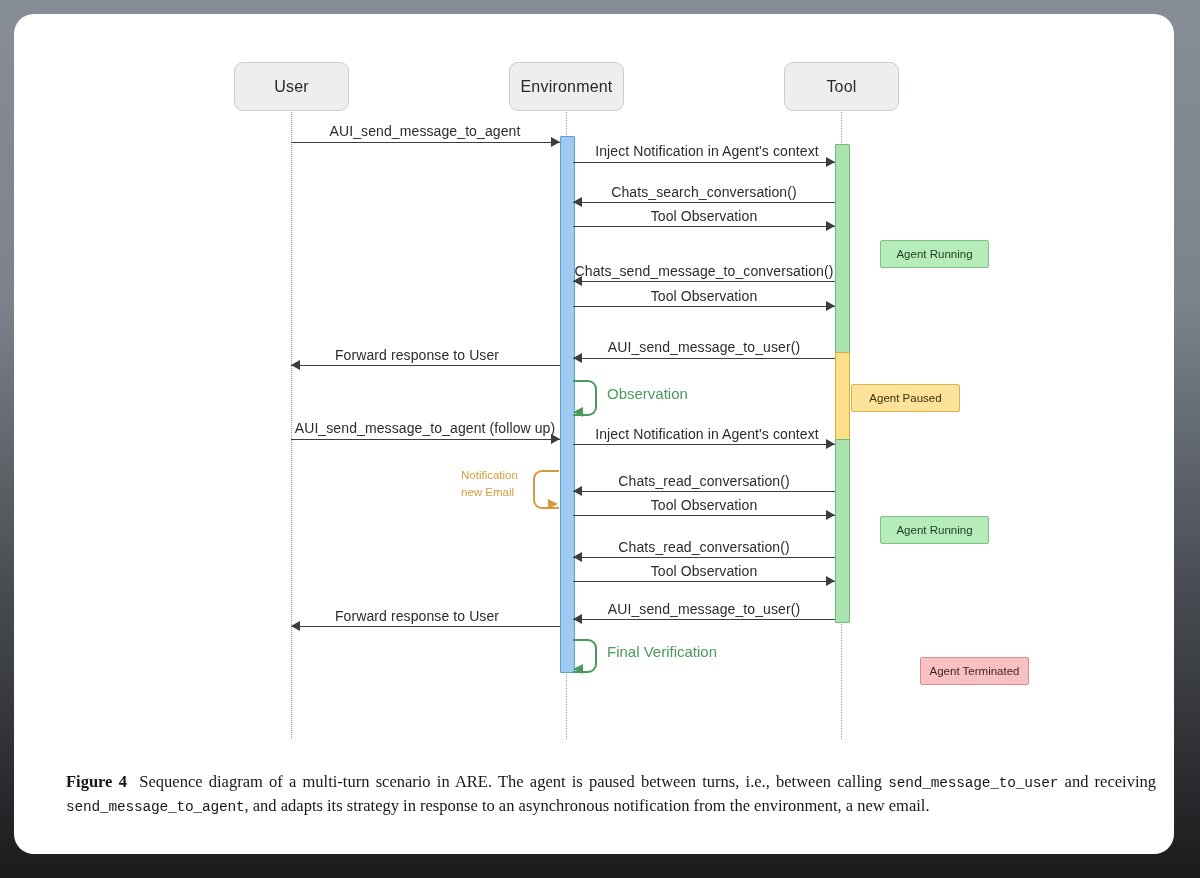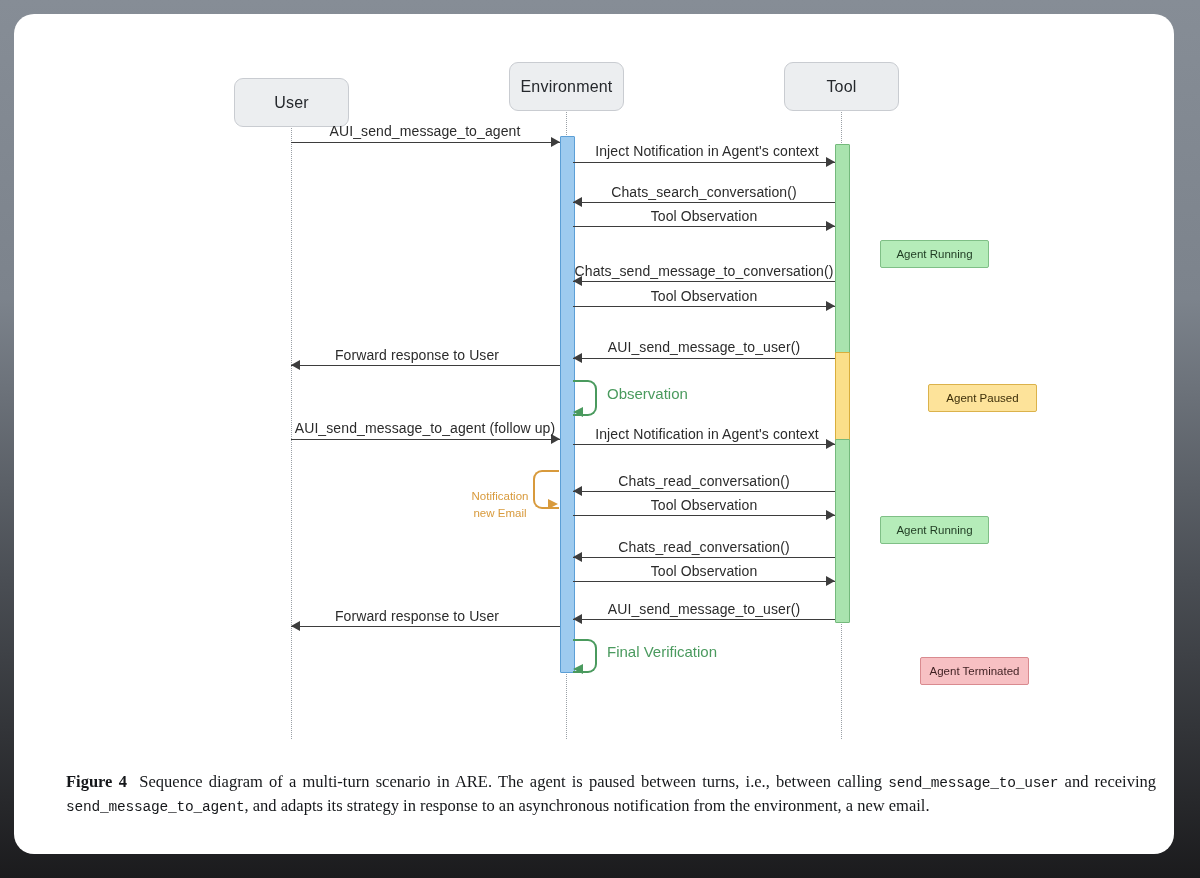--- a/index.html
+++ b/index.html
@@ -77,21 +77,21 @@
 </head>
 <body>
 
 <div class="page">
  <div class="figure">
 
   <div class="lifeline" style="left:277px;top:95px;height:630px;"></div>
   <div class="lifeline" style="left:552px;top:95px;height:630px;"></div>
   <div class="lifeline" style="left:827px;top:95px;height:630px;"></div>
 
-  <div class="actor" style="left:220px;top:48px;margin-top:16px;">
+  <div class="actor" style="left:220px;top:48px;">
     <span>User</span>
   </div>
   <div class="actor" style="left:495px;top:48px;">
     <span>Environment</span>
   </div>
   <div class="actor" style="left:770px;top:48px;">
     <span>Tool</span>
   </div>
 
   <div class="act env" style="left:546px;top:122px;height:535px;"></div>
@@ -162,33 +162,33 @@
   <div class="msg" style="left:277px;top:612px;width:269px;"></div>
   <div class="arrowhead left" style="left:277px;top:607px;"></div>
   <div class="msglabel" style="left:403px;top:594px;">Forward response to User</div>
 
   <div class="loop" style="left:559px;top:366px;width:22px;height:32px;"></div>
   <div class="loopArrow green" style="left:559px;top:393px;"></div>
   <div class="looplabel" style="left:593px;top:371px;">Observation</div>
 
   <div class="loop left" style="left:519px;top:456px;width:24px;height:35px;"></div>
   <div class="loopArrow orange" style="left:534px;top:485px;"></div>
-  <div class="notelabel" style="left:447px;top:474px;text-align:center;">
+  <div class="notelabel" style="left:447px;top:453px;">
     <span>Notification</span><br>
     <span>new Email</span>
   </div>
 
   <div class="loop" style="left:559px;top:625px;width:22px;height:30px;"></div>
   <div class="loopArrow green" style="left:559px;top:650px;"></div>
   <div class="looplabel" style="left:593px;top:629px;">Final Verification</div>
 
   <div class="note running" style="left:866px;top:226px;">
     <span>Agent Running</span>
   </div>
-  <div class="note paused" style="left:914px;top:370px;">
+  <div class="note paused" style="left:837px;top:370px;">
     <span>Agent Paused</span>
   </div>
   <div class="note running" style="left:866px;top:502px;">
     <span>Agent Running</span>
   </div>
   <div class="note terminated" style="left:866px;top:643px;margin-left:40px;">
     <span>Agent Terminated</span>
   </div>
 
  </div>

